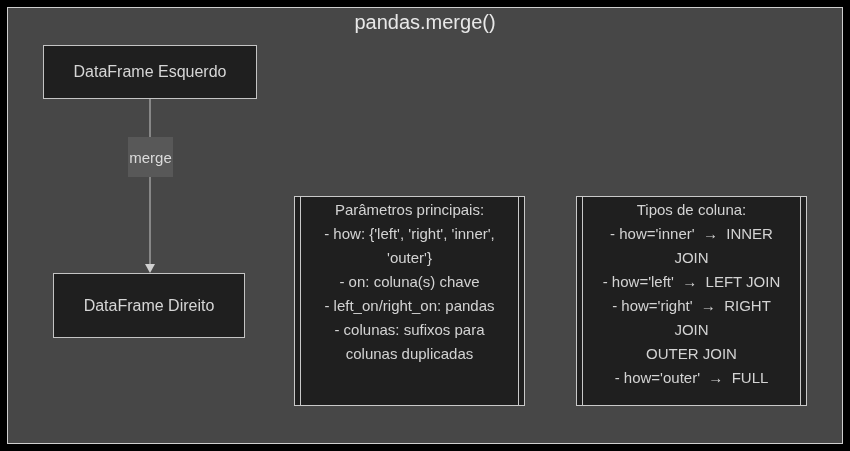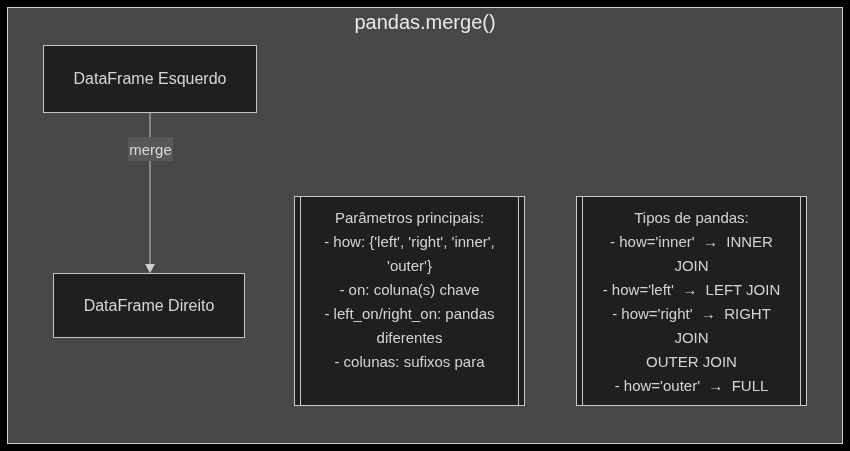--- a/index.html
+++ b/index.html
@@ -33,54 +33,54 @@
     position: absolute;
     background: #1f1f1f;
     border: 1px solid #c4c4c4;
     color: #d6d6d6;
     font-size: 16px;
     display: flex;
     align-items: center;
     justify-content: center;
     box-sizing: border-box;
   }
-  .node-left  { left: 35px;  top: 37px;  width: 214px; height: 68px; }
+  .node-left  { left: 35px;  top: 37px;  width: 214px; height: 54px; }
   .node-right { left: 45px;  top: 265px; width: 192px; height: 65px; }
   .edge-svg {
     position: absolute;
     left: 0;
     top: 0;
     width: 834px;
     height: 435px;
     pointer-events: none;
   }
   .edge-label {
     position: absolute;
     left: 120px;
     top: 129px;
     width: 45px;
-    height: 24px;
+    height: 40px;
     background: #585858;
     color: #dcdcdc;
     font-size: 15px;
     display: flex;
     align-items: center;
     justify-content: center;
   }
   .note {
     position: absolute;
     top: 188px;
     width: 231px;
     height: 210px;
     background: #1f1f1f;
     border: 1px solid #c9c9c9;
     box-sizing: border-box;
     color: #d3d3d3;
     font-size: 15px;
-    padding-top: 9px;
+    padding-top: 1px;
   }
   .note-a { left: 286px; }
   .note-b { left: 568px; }
   .note .vline {
     position: absolute;
     top: 0;
     bottom: 0;
     width: 1px;
     background: #c9c9c9;
   }
@@ -117,28 +117,28 @@
   </div>
 
   <div class="note note-a">
     <div class="vline vline-left"></div>
     <div class="vline vline-right"></div>
     <div class="note-line">Parâmetros principais:</div>
     <div class="note-line">- how: {'left', 'right', 'inner',</div>
     <div class="note-line">'outer'}</div>
     <div class="note-line">- on: coluna(s) chave</div>
     <div class="note-line">- left_on/right_on: pandas</div>
-    <div class="note-line">diferentes</div>
     <div class="note-line">- colunas: sufixos para</div>
+    <div class="note-line">colunas duplicadas</div>
   </div>
 
   <div class="note note-b">
     <div class="vline vline-left"></div>
     <div class="vline vline-right"></div>
-    <div class="note-line">Tipos de pandas:</div>
+    <div class="note-line">Tipos de coluna:</div>
     <div class="note-line">- how='inner'  →  INNER</div>
     <div class="note-line">JOIN</div>
     <div class="note-line">- how='left'  →  LEFT JOIN</div>
     <div class="note-line">- how='right'  →  RIGHT</div>
     <div class="note-line">JOIN</div>
     <div class="note-line">OUTER JOIN</div>
     <div class="note-line">- how='outer'  →  FULL</div>
   </div>
 
 </div>

